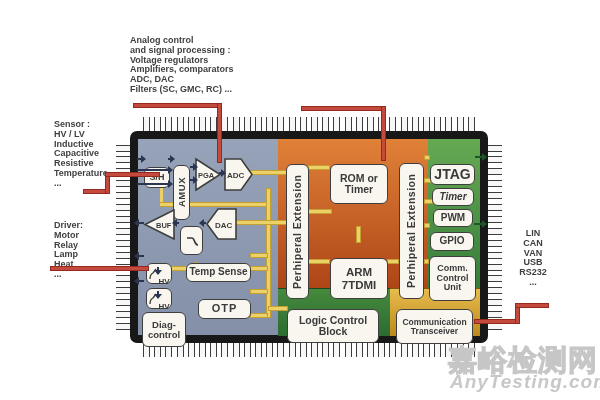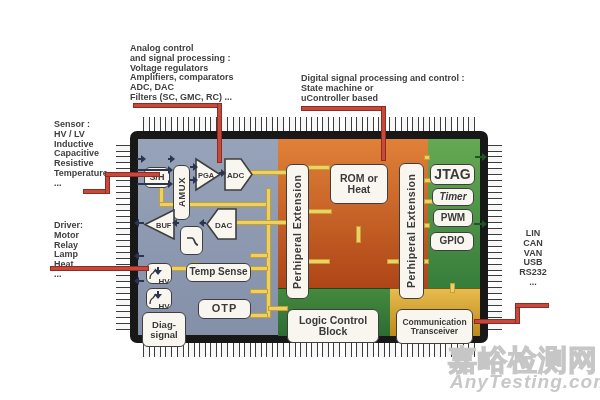--- a/index.html
+++ b/index.html
@@ -34,29 +34,26 @@
   .wm-cn{position:absolute;left:448px;top:341px;font-size:29px;font-weight:bold;letter-spacing:1px;
        color:#efefef;-webkit-text-stroke:1.2px #c6c6c6;}
   .wm-en{position:absolute;left:450px;top:371px;font-size:19px;font-style:italic;color:#c8c8c8;
        letter-spacing:1px;font-weight:bold;}
 </style>
 </head>
 <body>
 
 <div class="stage">
 
-  <div class="note" style="left:130px;top:44px;width:165px;">Analog control
+  <div class="note" style="left:130px;top:36px;width:165px;">Analog control
 and signal processing :
 Voltage regulators
 Amplifiers, comparators
 ADC, DAC
 Filters (SC, GMC, RC) ...</div>
-  <div class="note" style="left:301px;top:74px;width:195px;">Digital signal processing and control :
-State machine or
-uController based</div>
   <div class="note" style="left:54px;top:120px;width:80px;">Sensor :
 HV / LV
 Inductive
 Capacitive
 Resistive
 Temperature
 ...</div>
   <div class="note" style="left:54px;top:221px;width:80px;">Driver:
 Motor
 Relay
@@ -140,33 +137,38 @@
     </svg>
     <span class="hv-label">HV</span>
   </div>
   <div class="blk" style="left:146px;top:271px;width:26px;height:21px;gap:1px;">
     <svg width="9" height="13" viewBox="0 0 9 13">
       <path d="M2 12 C2 9 3 7 5 6 L8 2" stroke="#3a3a3a" stroke-width="1.3" fill="none"></path>
     </svg>
     <span class="hv-label">HV</span>
   </div>
   <div class="blk" style="left:142px;top:295px;width:44px;height:35px;font-size:9.5px;">Diag-
-signal</div>
+control</div>
   <div class="blk" style="left:186px;top:246px;width:65px;height:19px;font-size:10px;">Temp Sense</div>
   <div class="blk" style="left:198px;top:282px;width:53px;height:20px;font-size:11px;letter-spacing:1px;">OTP</div>
 
   <div class="blk vtext" style="left:286px;top:147px;width:23px;height:135px;font-size:10.5px;">Perhiperal Extension</div>
   <div class="blk" style="left:330px;top:147px;width:58px;height:40px;font-size:10.5px;">ROM or
-Heat</div>
+Timer</div>
+  <div class="blk" style="left:330px;top:241px;width:58px;height:41px;font-size:11.5px;">ARM
+7TDMI</div>
   <div class="blk vtext" style="left:399px;top:146px;width:25px;height:136px;font-size:10.5px;">Perhiperal Extension</div>
 
   <div class="blk" style="left:430px;top:147px;width:45px;height:21px;font-size:14px;">JTAG</div>
   <div class="blk" style="left:432px;top:171px;width:42px;height:18px;font-size:10px;font-style:italic;">Timer</div>
   <div class="blk" style="left:433px;top:192px;width:40px;height:18px;font-size:10px;">PWM</div>
   <div class="blk" style="left:430px;top:215px;width:44px;height:19px;font-size:10px;">GPIO</div>
+  <div class="blk" style="left:429px;top:239px;width:47px;height:45px;font-size:9px;">Comm.
+Control
+Unit</div>
   <div class="blk" style="left:287px;top:292px;width:92px;height:34px;font-size:10.5px;">Logic Control
 Block</div>
   <div class="blk" style="left:396px;top:292px;width:77px;height:35px;font-size:8.5px;">Communication
 Transceiver</div>
 
   <div class="arr r" style="left:137px;top:158px;width:4px;"></div>
   <div class="arr r" style="left:168px;top:158px;width:2px;"></div>
   <div class="arr r" style="left:137px;top:169px;width:31px;"></div>
   <div class="arr r" style="left:137px;top:183px;width:31px;"></div>
   <div class="arr r" style="left:190px;top:166px;width:3px;"></div>

